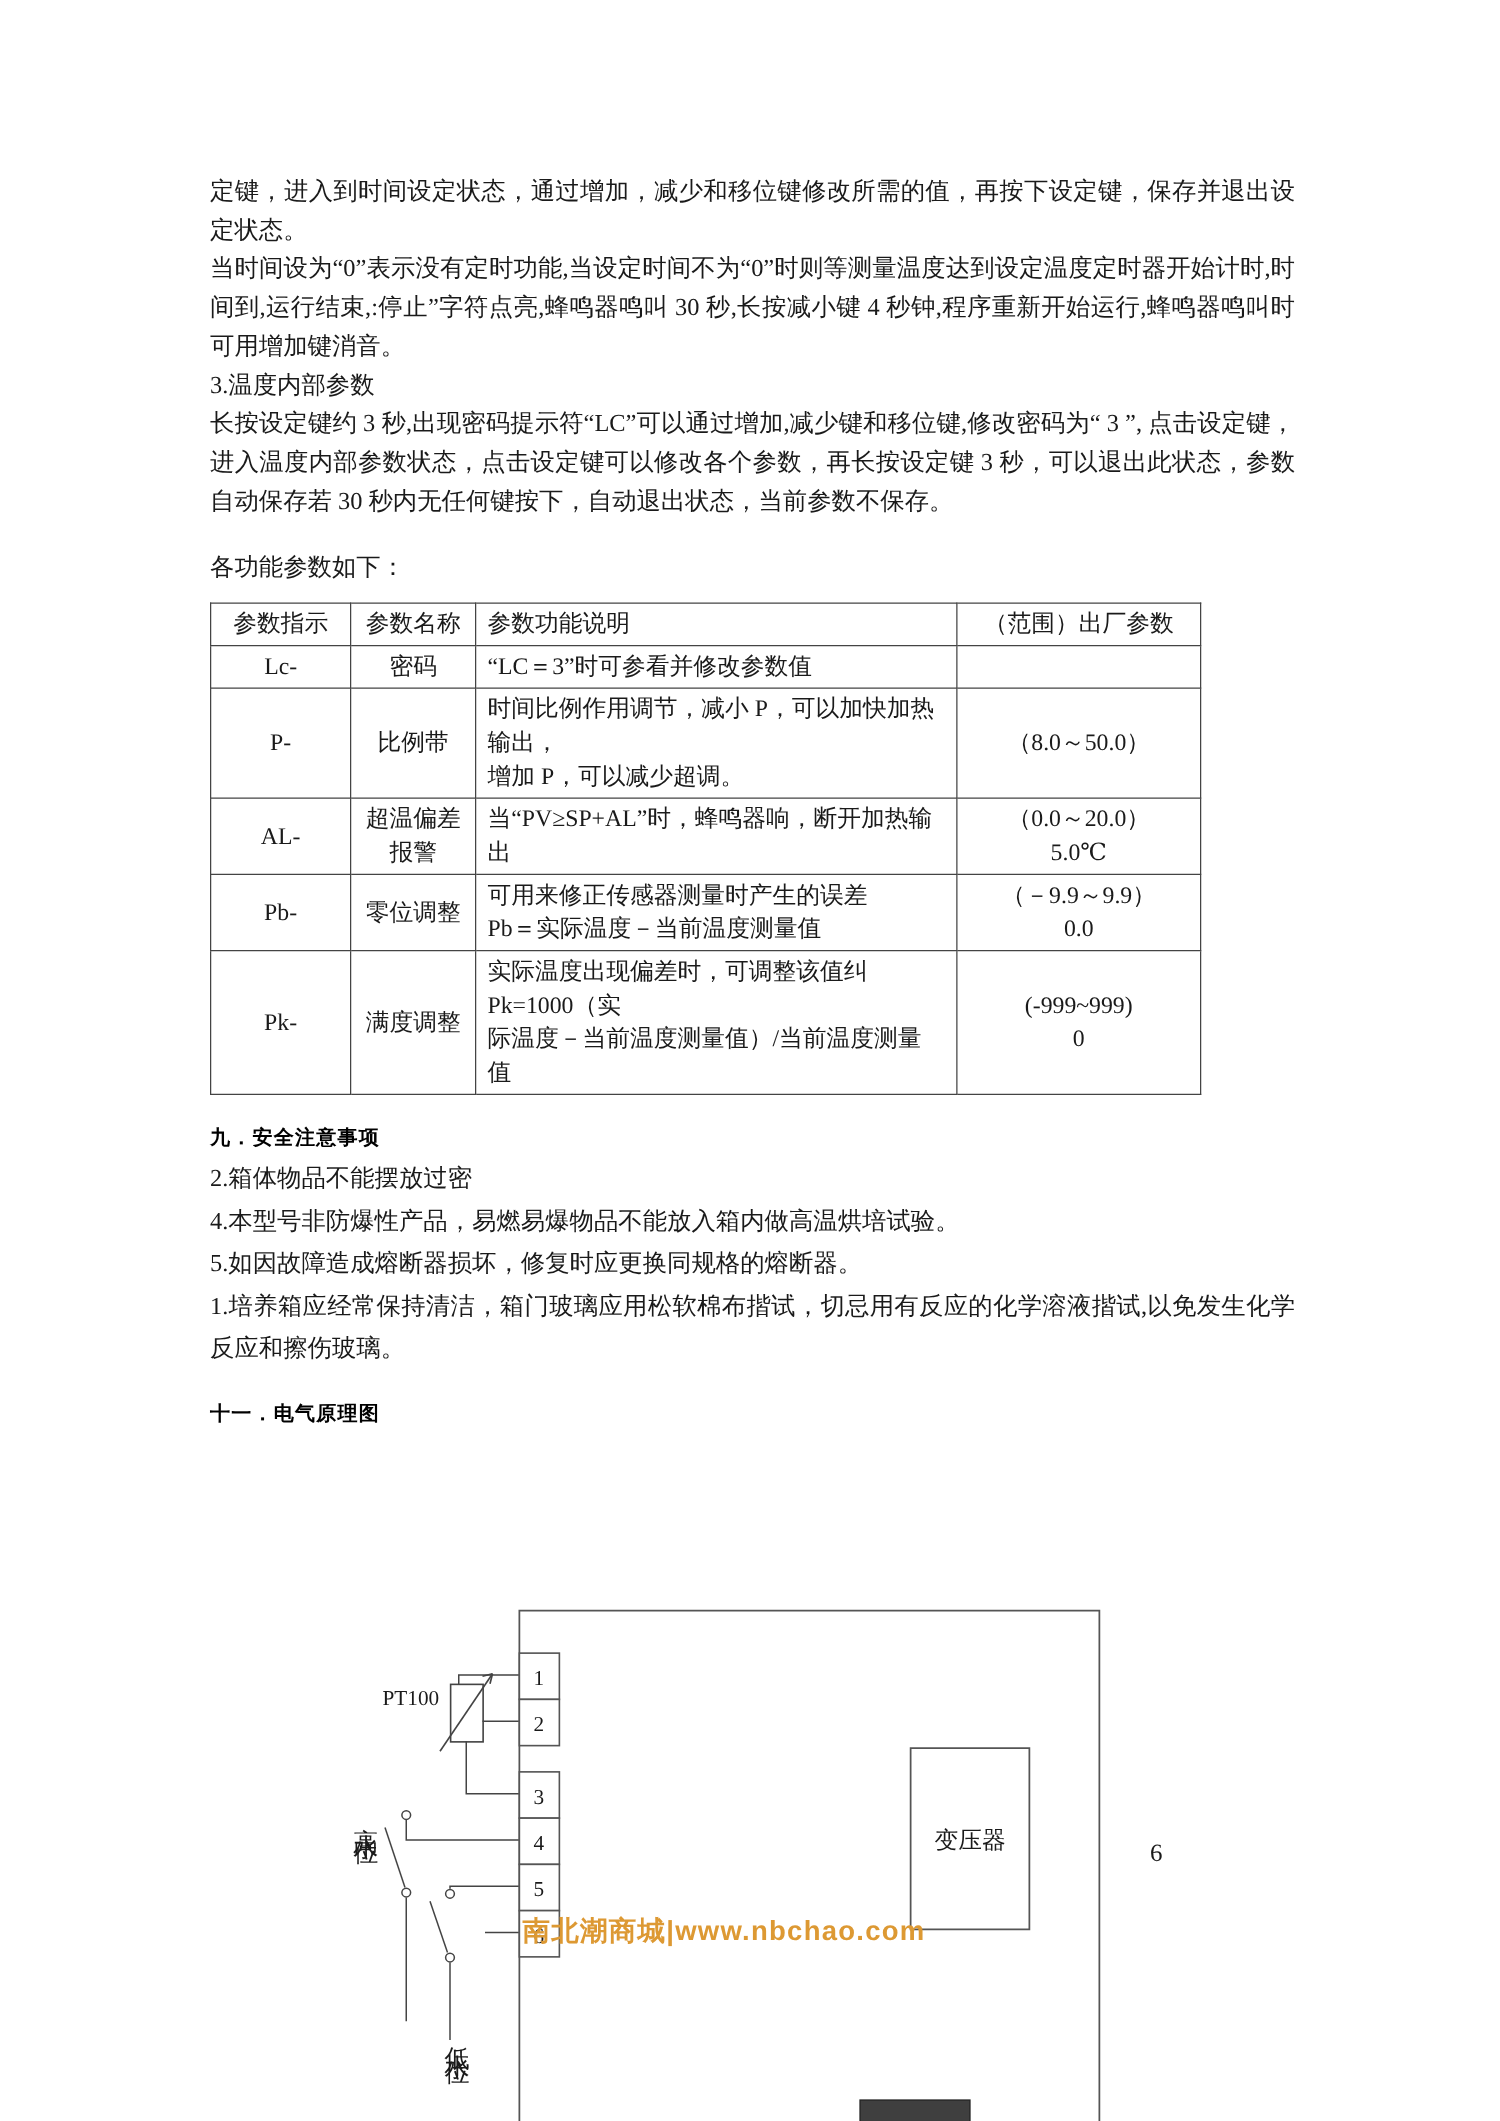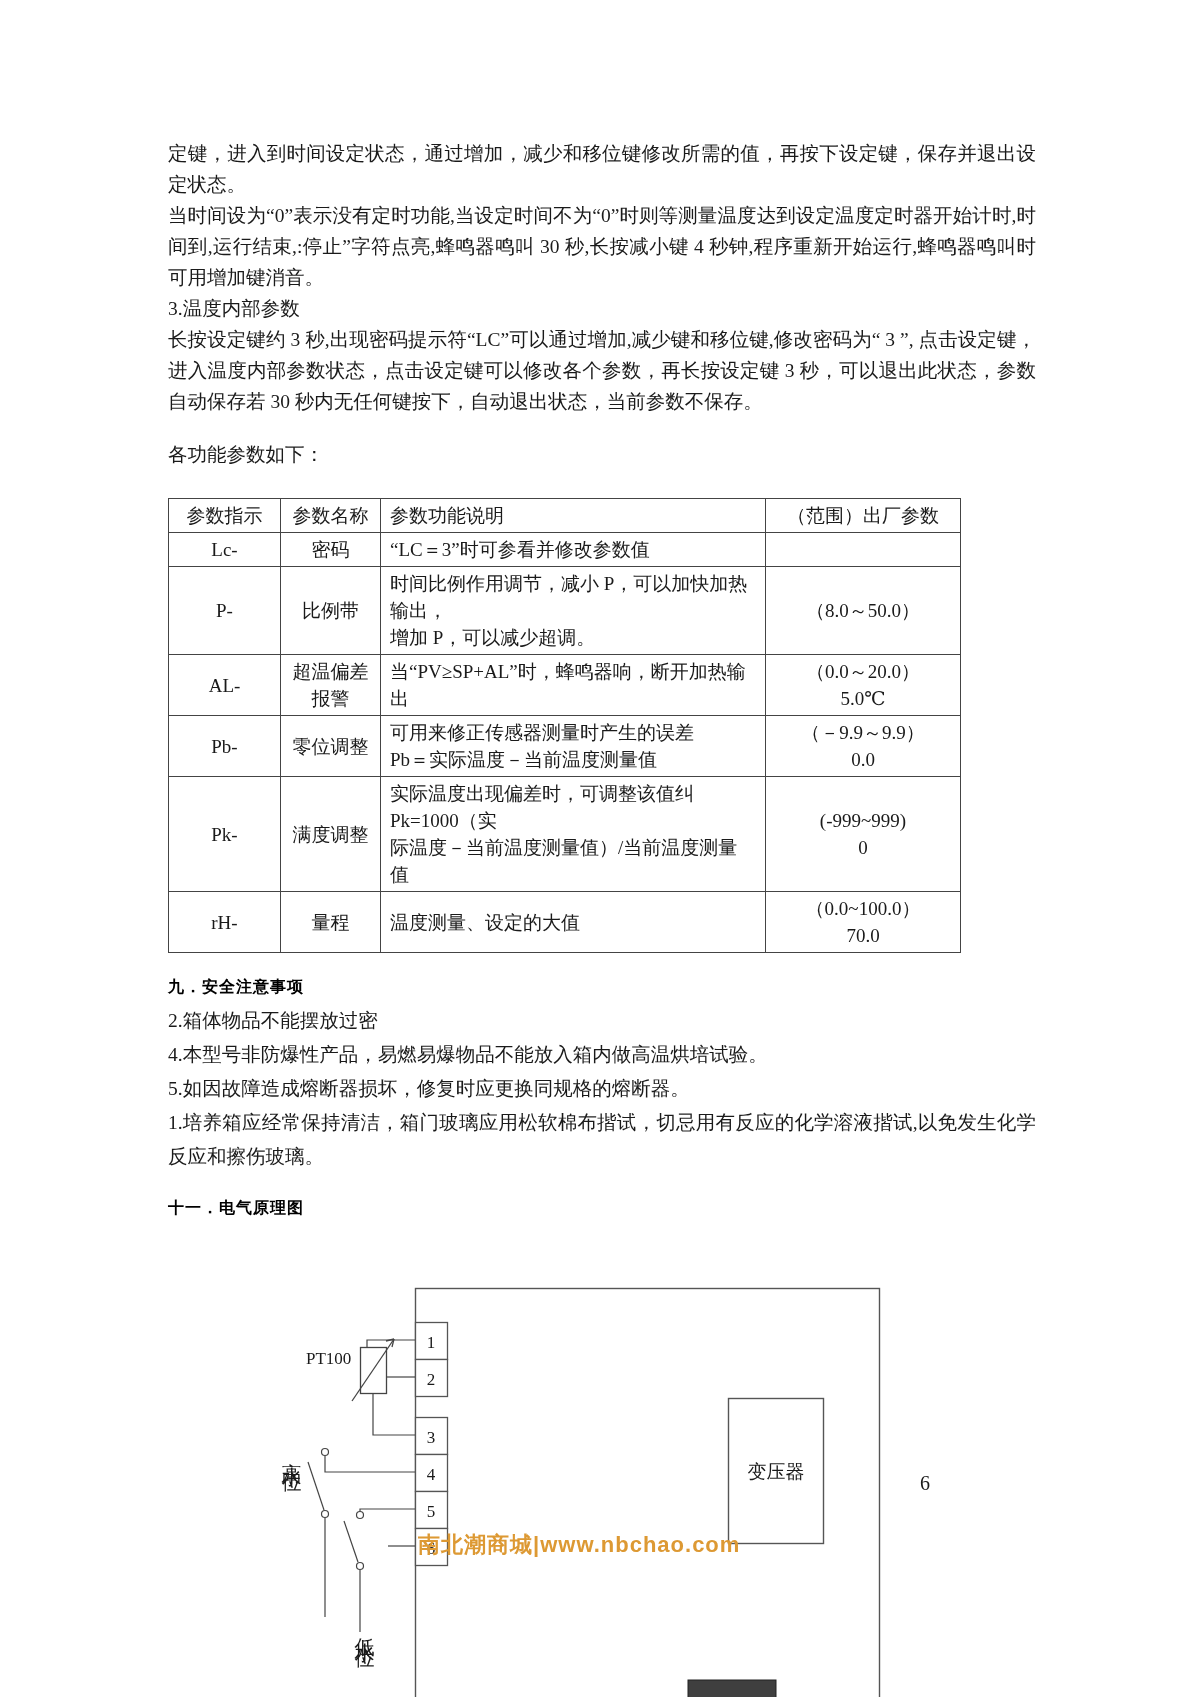--- a/index.html
+++ b/index.html
@@ -4,21 +4,21 @@
 <style>
   html, body { margin:0; padding:0; background:#ffffff; }
   .page {
     position:relative; width:1200px; height:1697px; overflow:hidden;
     background:#ffffff; color:#1a1a1a;
     font-family:"Liberation Serif","DejaVu Serif",serif;
   }
   .content { position:absolute; left:168px; top:138px; width:868px; }
   .body-text { margin:0; font-size:19.5px; line-height:31px; text-align:justify; }
   .lead-gap { margin-top:22px; }
-  .param-table { border-collapse:collapse; margin-top:28px; width:792px; table-layout:fixed; }
+  .param-table { border-collapse:collapse; margin-top:12px; width:792px; table-layout:fixed; }
   .param-table th, .param-table td {
     border:1px solid #444444; font-size:19px; font-weight:normal;
     line-height:27px; padding:3px 9px; vertical-align:middle;
   }
   .c-center { text-align:center; }
   .c-left { text-align:left; }
   .pre { white-space:pre-line; }
   .section-heading {
     margin:24px 0 6px 0; font-family:"Liberation Sans","DejaVu Sans",sans-serif;
     font-weight:700; font-size:16px; letter-spacing:1px; color:#000;
@@ -96,27 +96,20 @@
 0.0</td>
         </tr>
         <tr>
           <td class="c-center">Pk-</td>
           <td class="c-center pre">满度调整</td>
           <td class="c-left pre">实际温度出现偏差时，可调整该值纠 Pk=1000（实
 际温度－当前温度测量值）/当前温度测量值</td>
           <td class="c-center pre">(-999~999)
 0</td>
         </tr>
-        <tr>
-          <td class="c-center">rH-</td>
-          <td class="c-center pre">量程</td>
-          <td class="c-left pre">温度测量、设定的大值</td>
-          <td class="c-center pre">（0.0~100.0）
-70.0</td>
-        </tr>
       </tbody>
     </table>
 
     <h3 class="section-heading">九．安全注意事项</h3>
     <p class="list-line">2.箱体物品不能摆放过密</p>
     <p class="list-line">4.本型号非防爆性产品，易燃易爆物品不能放入箱内做高温烘培试验。</p>
     <p class="list-line">5.如因故障造成熔断器损坏，修复时应更换同规格的熔断器。</p>
 
     <p class="list-line">1.培养箱应经常保持清洁，箱门玻璃应用松软棉布揩试，切忌用有反应的化学溶液揩试,以免发生化学反应和擦伤玻璃。</p>
 

